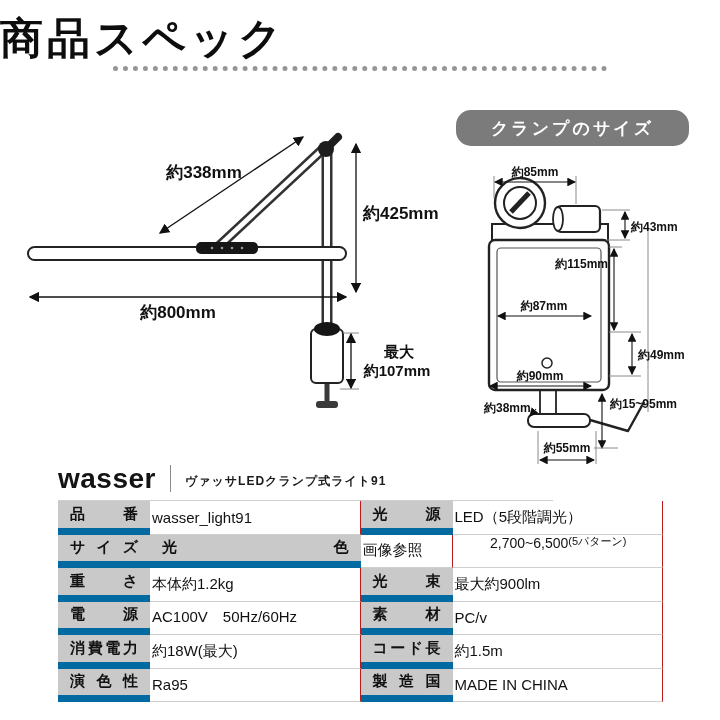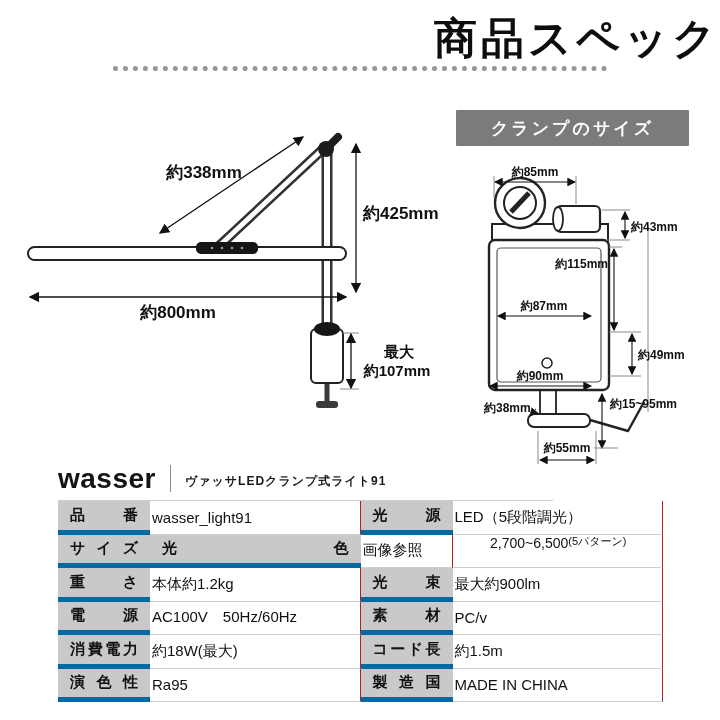--- a/index.html
+++ b/index.html
@@ -4,51 +4,51 @@
 <style>
   * { margin:0; padding:0; box-sizing:border-box; }
   html,body { background:#fff; }
   .page {
     position:relative; width:720px; height:720px; margin:0 auto;
     background:#fff; overflow:hidden; color:#111;
     font-family:"Liberation Sans", sans-serif;
   }
   .title {
     position:absolute; top:10px; left:0; width:100%;
-    text-align:right; font-size:43px; font-weight:900;
+    text-align:left; font-size:43px; font-weight:900;
     letter-spacing:4px; color:#0d0d0d;
   }
   .dotted {
     position:absolute; top:64px; left:113px; width:494px; height:7px;
     border-bottom:5px dotted #969696;
   }
   .clamp-badge {
     position:absolute; left:456px; top:110px; width:233px; height:36px;
-    background:#7b7b7b; border-radius:1px; color:#fff;
+    background:#7b7b7b; border-radius:15px; color:#fff;
     display:flex; align-items:center; justify-content:center;
     font-size:17px; font-weight:700; letter-spacing:3px;text-align:right;
   }
   svg.diagram { position:absolute; left:0; top:100px; width:720px; height:370px; }
   svg text { font-family:"Liberation Sans", sans-serif; fill:#111; }
   .t17 { font-size:17px; font-weight:700; }
   .t15 { font-size:15px; font-weight:700; }
   .t12 { font-size:12px; font-weight:700; }
   .dim  { stroke:#111; stroke-width:1.3; fill:none; }
   .dimc { stroke:#111; stroke-width:1.1; fill:none; }
   .ext  { stroke:#8a8a8a; stroke-width:1; fill:none; }
   .oln  { stroke:#222; fill:#fff; }
 
   .spec { position:absolute; left:58px; top:457px; width:495px; }
   .spec-head { display:flex; align-items:flex-end; height:36px; margin-bottom:7px; }
   .brand { font-size:28px; font-weight:600; line-height:1; letter-spacing:.5px; padding-right:14px; color:#141414; }
   .head-div { width:1px; height:27px; background:#8a8a8a; align-self:flex-end; margin-bottom:1px; }
   .pname { font-size:12px; font-weight:700; letter-spacing:1px; padding-left:14px; padding-bottom:3px; color:#1a1a1a; }
   .grid { display:grid; grid-template-columns:92px 210.5px 92px 210.5px; border-top:1px solid #cfcfcf; }
   .cell { min-height:33.5px; display:flex; align-items:center; border-bottom:1px solid #cfcfcf; font-size:15px; }
-  .lbl { background:#c9c9c9; font-weight:700; padding:0 12px; border-bottom:5px solid #0369a1; }
+  .lbl { background:#c9c9c9; font-weight:700; padding:0 12px; border-bottom:7px solid #0369a1; }
   .lbl .jt { display:block; width:100%; text-align:justify; text-align-last:justify; }
   .val { background:#fff; padding-left:2px; border-right:1px solid #b91c1c; }
   .val.two { flex-direction:row; align-items:flex-start; justify-content:center; line-height:1.2; }
   .v1s { font-size:14px; }
   .v2  { font-size:11px; }
 </style>
 </head>
 <body>
 
 <div class="page">

